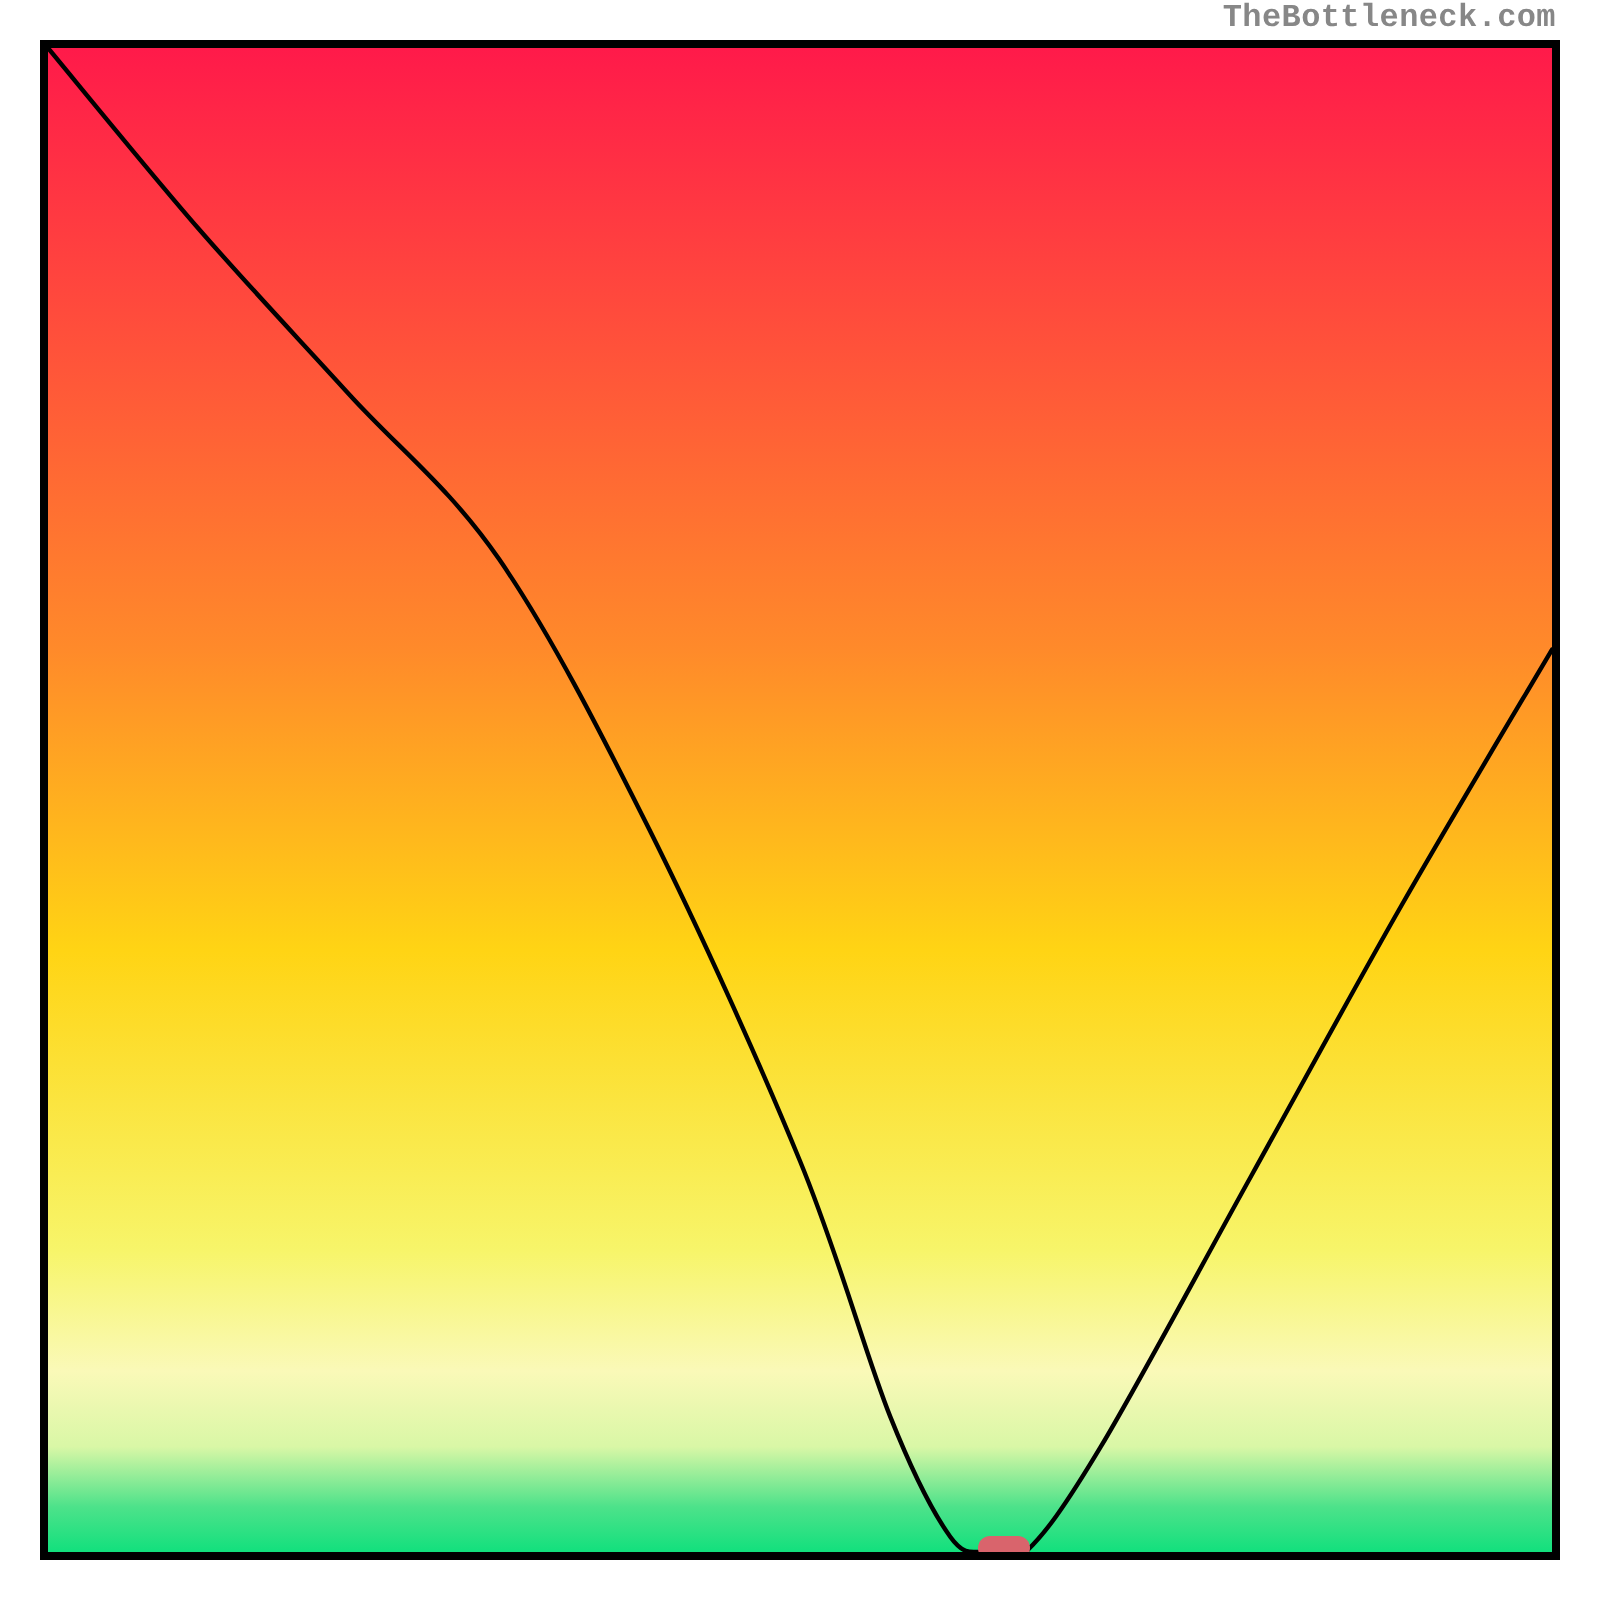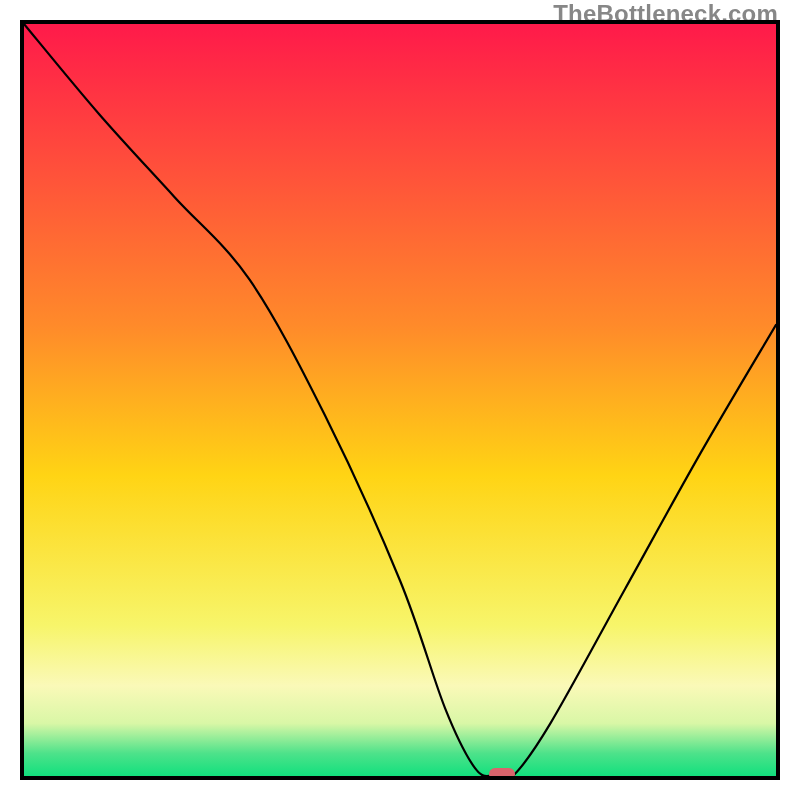--- a/index.html
+++ b/index.html
@@ -32,22 +32,22 @@
   .curve-svg {
     position: absolute;
     inset: 0;
     width: 100%;
     height: 100%;
   }
   .watermark {
     position: absolute;
     top: 0;
     right: 22px;
-    font-family: Liberation Sans, sans-serif;
-    font-size: 24px;
+    font-family: Liberation Mono, monospace;
+    font-size: 16px;
     font-weight: bold;
     color: #878787;
     letter-spacing: 0.2px;
   }
   .minimum-marker {
     position: absolute;
     width: 26px;
     height: 12px;
     border-radius: 6px;
     transform: translate(-50%, -50%);

